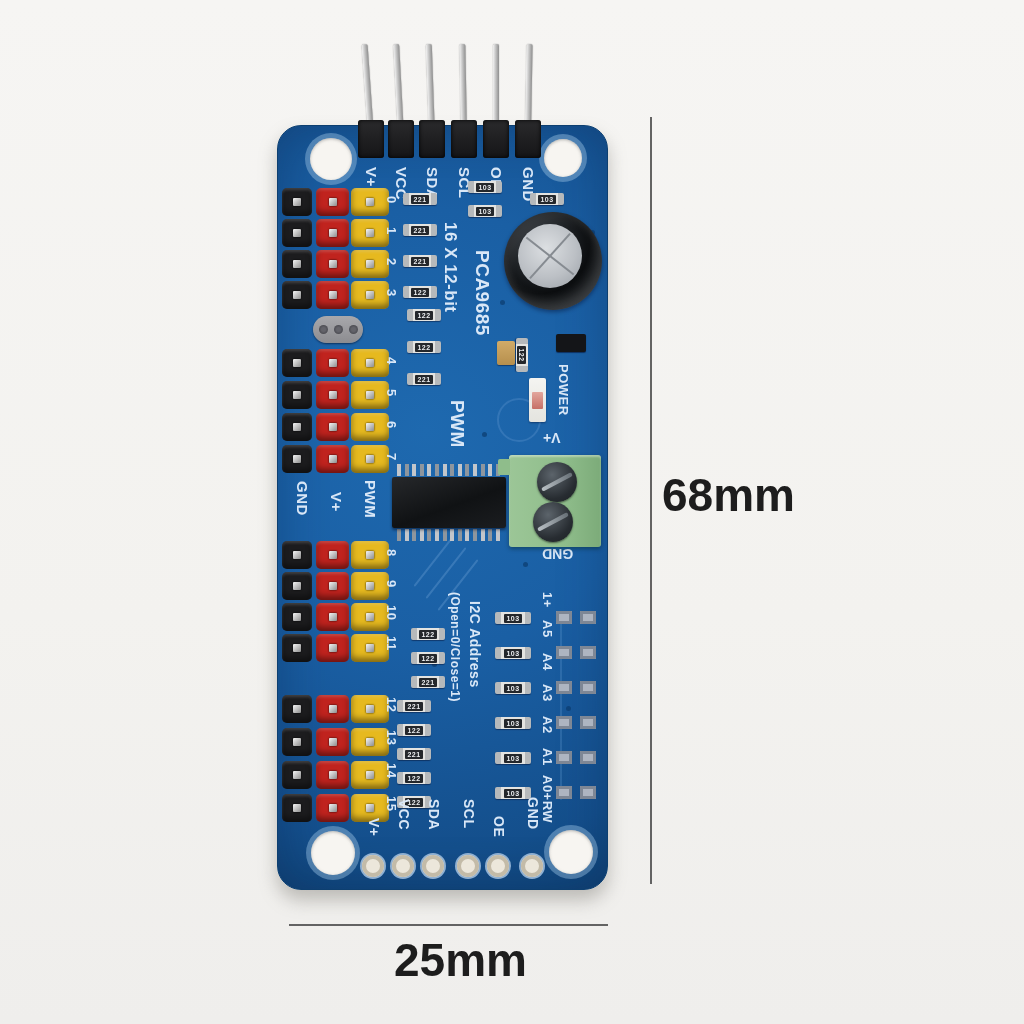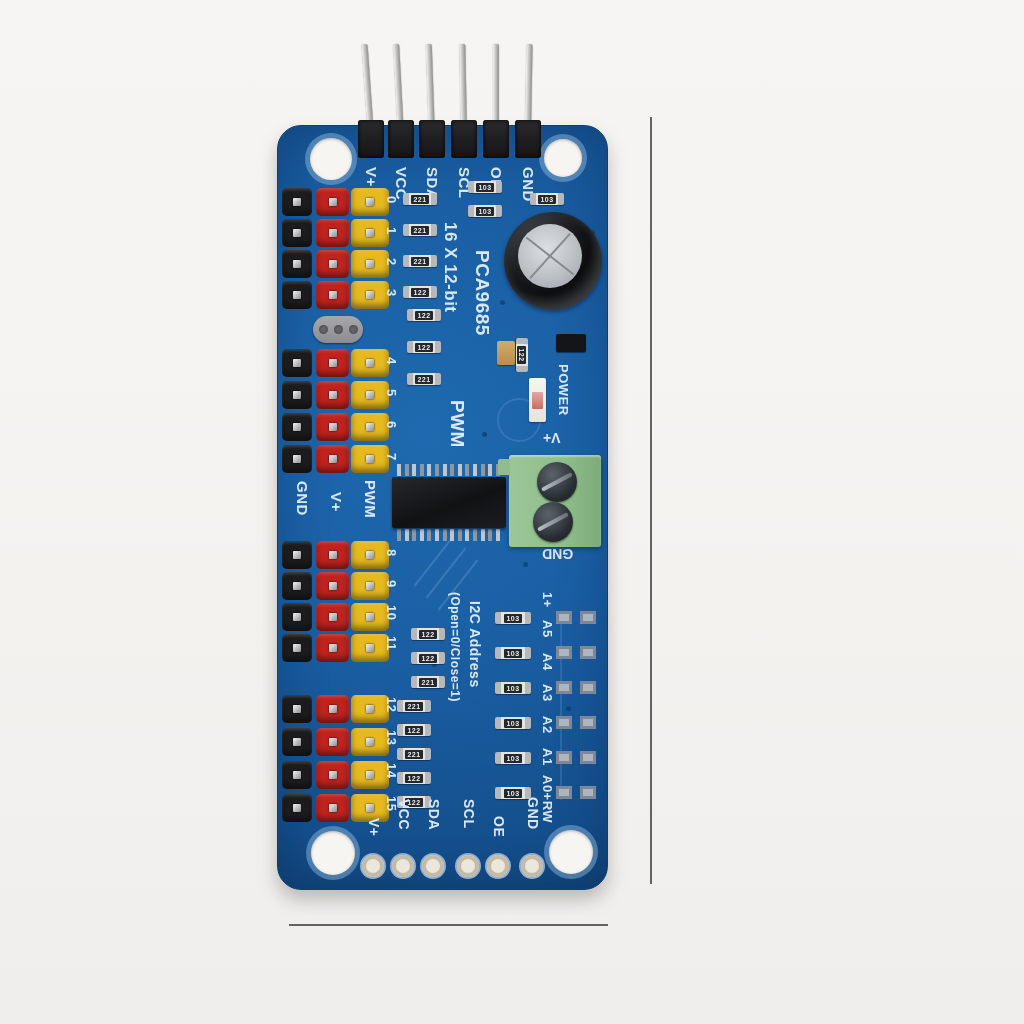--- a/index.html
+++ b/index.html
@@ -403,15 +403,17 @@
     <div class="abs" style="left:-11px;top:4px;width:12px;height:16px;background:#8fbd8b;border-radius:2px 0 0 2px"></div>
     <div class="screw" style="left:28px;top:7px;width:40px;height:40px">
         <div class="slot"></div>
       </div>
     <div class="screw" style="left:24px;top:47px;width:40px;height:40px">
         <div class="slot"></div>
       </div>
   </div>
 
   <div class="dimline abs" style="left:650px;top:117px;width:2px;height:767px"></div>
+  <div class="dimtext" style="left:662px;top:468px">68mm</div>
   <div class="dimline abs" style="left:289px;top:924px;width:319px;height:2px"></div>
+  <div class="dimtext" style="left:394px;top:933px">25mm</div>
 
 </div>
 
 </body></html>

